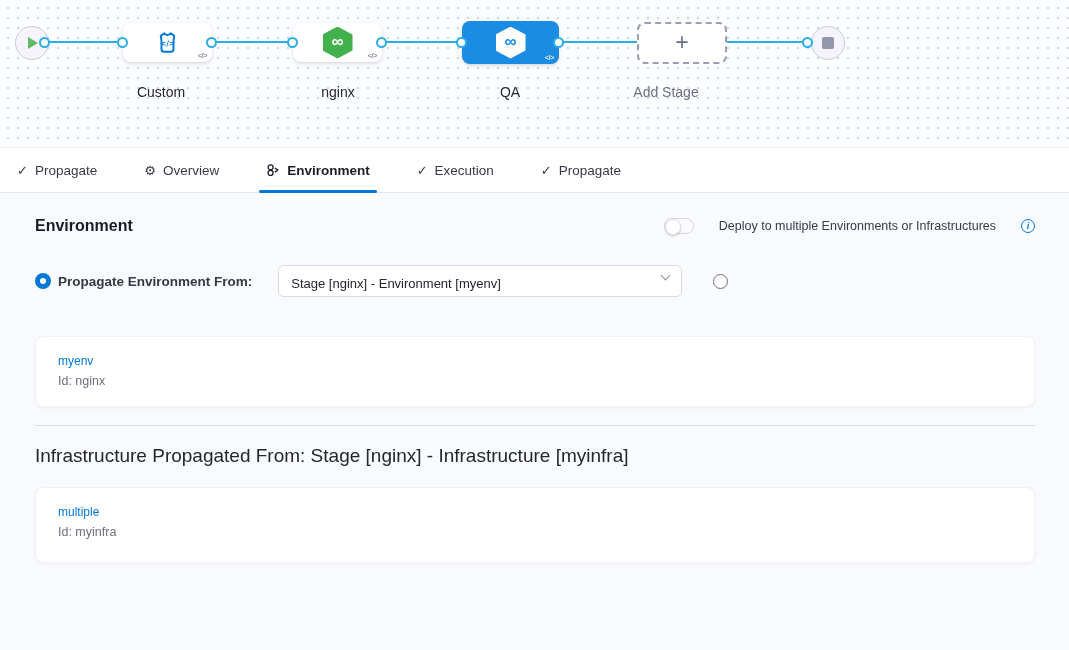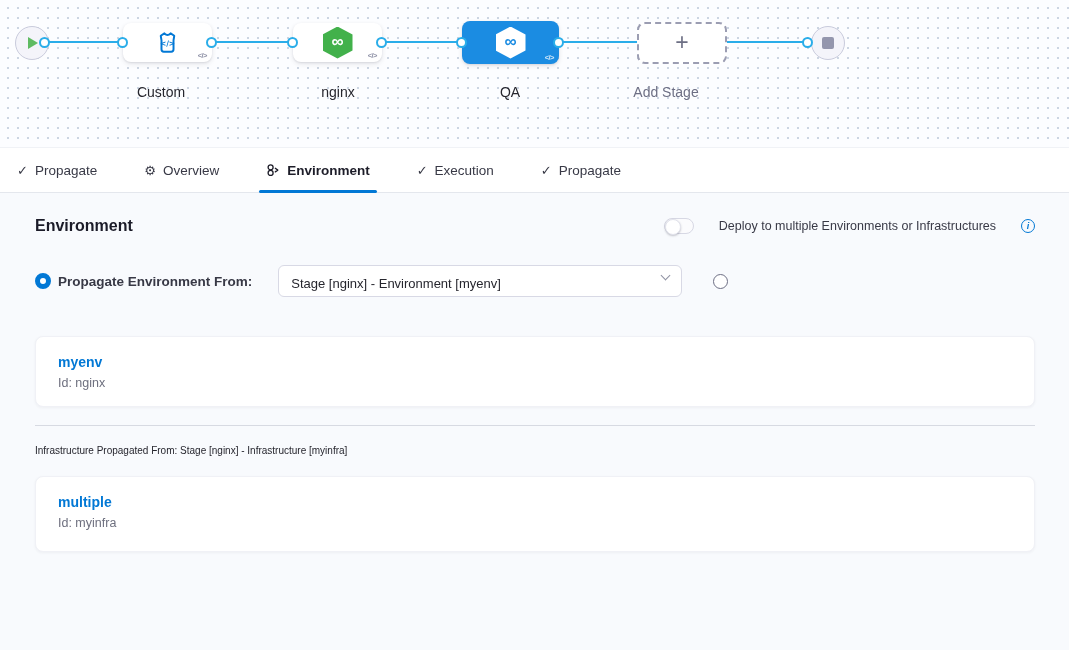--- a/index.html
+++ b/index.html
@@ -119,25 +119,25 @@
     transform:rotate(45deg); margin-top:-4px;
   }
   .choice-row .second { margin-left:31px; }
 
   .card {
     background:#fff; border:1px solid #f0f1f6; border-radius:8px;
     box-shadow:0 1px 3px rgba(40,41,61,.05); padding:17px 22px; cursor:pointer;
   }
   .card.env   { margin-top:39px; height:71px; }
   .card.infra { margin-top:20px; height:76px; }
-  .card-name { font-size:14px; font-weight:700; color:#0278d5; }
+  .card-name { font-size:12px; font-weight:400; color:#0278d5; }
   .card-id   { font-size:12.5px; color:#6d6f7e; margin-top:6px; }
 
   .divider { border:none; border-top:1px solid #d7dae2; margin-top:18px; }
-  .infra-note { margin-top:19px; font-size:10px; color:#26262e; }
+  .infra-note { margin-top:19px; font-size:19px; color:#26262e; }
 
   
   .footer { background:#f8fafd; padding:10px 0 0 35px; display:flex; align-items:center; }
 
   svg { display:block; }
 </style>
 </head>
 <body>
 
 <div class="canvas">

